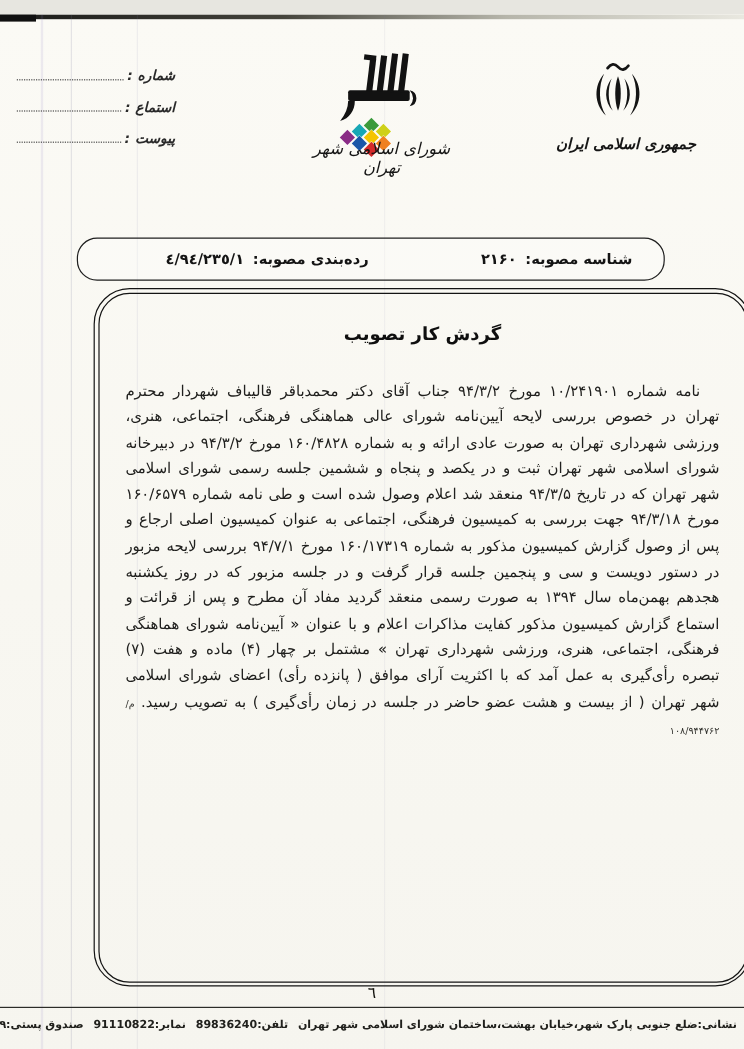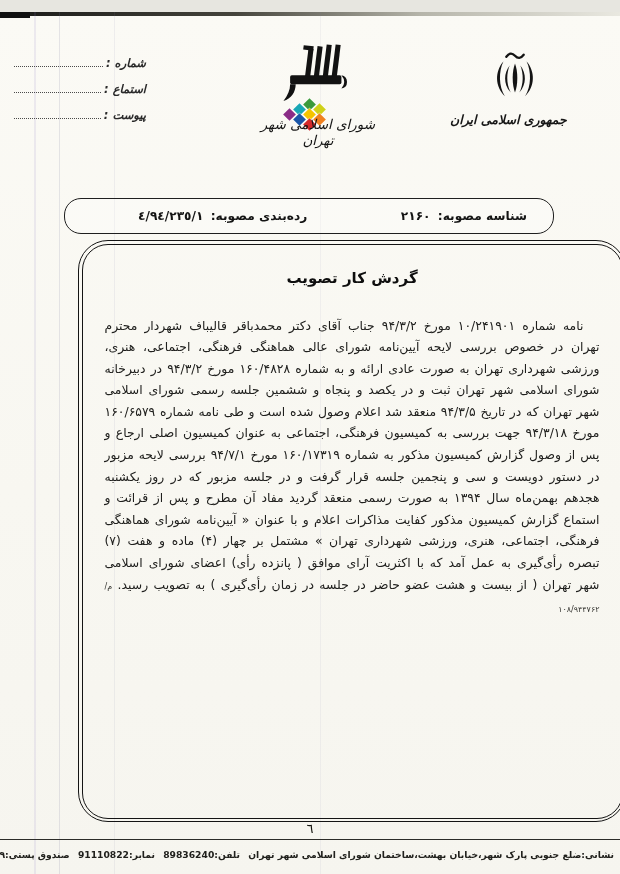--- a/index.html
+++ b/index.html
@@ -30,21 +30,21 @@
   
   .logo{position:absolute;top:32px;left:250px;width:136px;height:104px;text-align:center;}
   .logo svg{display:block;margin:0 auto;}
   .diamonds{position:absolute;left:36px;top:56px;width:46px;height:36px;}
   .diamond{position:absolute;width:9px;height:9px;transform:rotate(45deg);
     box-shadow:0 0 0 0.5px rgba(255,255,255,0.6);}
   .logo-caption{position:absolute;bottom:0;left:0;width:100%;font-size:13.5px;
     font-weight:400;font-style:italic;color:#151515;letter-spacing:-0.3px;}
 
   
-  .emblem{position:absolute;top:36px;right:40px;width:130px;text-align:left;}
+  .emblem{position:absolute;top:36px;right:40px;width:130px;text-align:right;}
   .emblem svg{display:block;margin:0 auto;}
   .emblem-caption{margin-top:8px;font-size:12.5px;font-weight:700;font-style:italic;color:#161616;}
 
   
   .id-strip{position:absolute;top:186px;left:64px;width:490px;height:36px;
     border:1.4px solid #1f1f1f;border-radius:17px;box-sizing:border-box;
     direction:rtl;display:flex;align-items:center;justify-content:space-between;
     padding:0 26px 0 70px;font-size:12.2px;font-weight:600;color:#141414;
     background:rgba(255,255,255,0.25);}
   .id-strip .pair span{margin-left:3px;}

